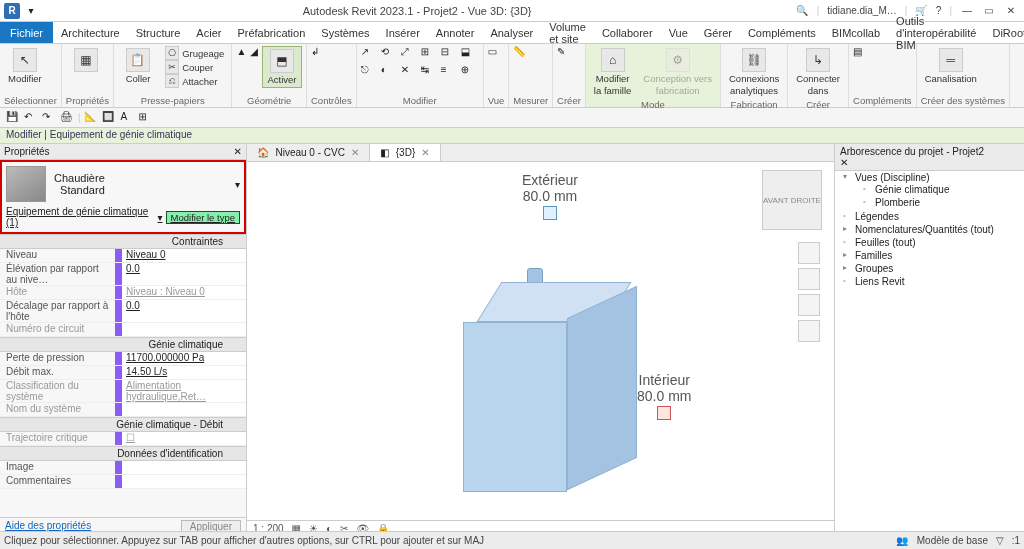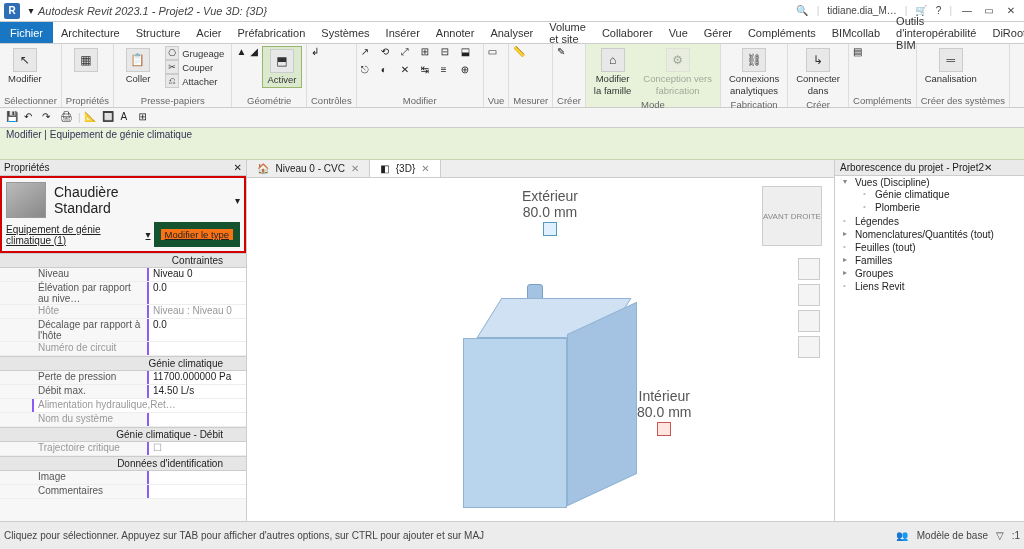--- a/index.html
+++ b/index.html
@@ -2,21 +2,21 @@
 <html><head>
 <meta charset="utf-8">
 <style>
   * { box-sizing: border-box; margin: 0; padding: 0; font-family: "Segoe UI", Tahoma, sans-serif; }
   body { width: 1024px; height: 549px; background: #f0f0f0; font-size: 10px; color: #222; overflow: hidden; position: relative; }
 
   
   .titlebar { height: 22px; background: #fff; display: flex; align-items: center; border-bottom: 1px solid #ccc; }
   .titlebar .left { display: flex; align-items: center; gap: 4px; padding-left: 4px; }
   .titlebar .appicon { width: 16px; height: 16px; background: #2f6db5; color: #fff; font-weight: bold; display: flex; align-items: center; justify-content: center; font-size: 10px; border-radius: 2px; }
-  .titlebar .center { flex: 1; text-align: left; font-size: 11px; color: #444; font-style: italic; }
+  .titlebar .center { flex: 1; text-align: center; font-size: 11px; color: #444; }
   .titlebar .right { display: flex; align-items: center; gap: 8px; padding-right: 6px; font-size: 10px; color: #444; }
   .titlebar .sep { color: #ccc; }
   .winbtn { width: 14px; height: 14px; display: inline-flex; align-items: center; justify-content: center; }
 
   
   .ribbon-tabs { height: 22px; background: #fff; display: flex; align-items: stretch; border-bottom: 1px solid #ccc; }
   .ribbon-tabs .filetab { background: #1976c2; color: #fff; padding: 4px 10px; font-size: 11px; display: flex; align-items: center; }
   .ribbon-tabs .tab { padding: 4px 8px; font-size: 11px; color: #333; display: flex; align-items: center; }
 
   
@@ -30,40 +30,40 @@
   .ribbtn.small .ico { width: 14px; height: 14px; font-size: 9px; }
   .ribbtn.sel { background: #dbe9ce; border: 1px solid #9bb56f; }
   .ribgroup.green { background: #e8f2db; }
   .ribbtn.disabled { opacity: .4; }
 
   
   .qat { height: 20px; background: #f5f5f5; border-bottom: 1px solid #ccc; display: flex; align-items: center; gap: 4px; padding: 0 6px; }
   .qat .ico { width: 14px; height: 14px; display: inline-block; }
 
   
-  .context { height: 32px; background: #e8f2db; border-bottom: 1px solid #c6d7ad; font-size: 10px; padding: 1px 6px; color: #335; }
+  .context { height: 16px; background: #e8f2db; border-bottom: 1px solid #c6d7ad; font-size: 10px; padding: 1px 6px; color: #335; }
 
   
   .main { display: flex; height: calc(549px - 22px - 22px - 64px - 20px - 16px - 14px); }
   .props { width: 247px; background: #f7f7f7; border-right: 1px solid #ccc; display: flex; flex-direction: column; position: relative; }
   .props-head { height: 16px; background: #eaeaea; display: flex; align-items: center; justify-content: space-between; padding: 0 4px; font-size: 10px; border-bottom: 1px solid #ccc; }
 
   .type-sel { border: 2px solid #d40000; padding: 4px; display: flex; flex-direction: column; gap: 4px; }
   .type-sel .row1 { display: flex; align-items: center; gap: 8px; }
   .type-sel .thumb { width: 40px; height: 36px; background: linear-gradient(145deg,#bbb,#888); border: 1px solid #999; }
-  .type-sel .names { display: flex; flex-direction: column; font-size: 14px; }
+  .type-sel .names { display: flex; flex-direction: column; font-size: 11px; text-align: right; }
   .type-sel .row2 { display: flex; align-items: center; gap: 3px; font-size: 10px; text-decoration: underline; }
   .type-sel .row2 .instlabel { flex: 1; }
-  .type-sel .row2 .edit { background: #f97316; border: 7px solid #14532d; padding: 0 4px; font-size: 9.5px; }
+  .type-sel .row2 .edit { background: #86efac; border: 1px solid #14532d; padding: 0 4px; font-size: 9.5px; }
 
   .pgrid { flex: 1; overflow: hidden; }
   .pgrid .cat { background: #e6e6e6; font-size: 10px; padding: 1px 23px; border-top: 1px solid #ccc; border-bottom: 1px solid #ccc; text-align: right; }
-  .pgrid .prow { display: flex; font-size: 10px; border-bottom: 1px solid #eee; min-height: 14px; padding-left: 32px; }
+  .pgrid .prow { display: flex; font-size: 10px; border-bottom: 1px solid #eee; min-height: 14px; }
   .pgrid .prow .k { width: 115px; padding: 0 6px; color: #555; }
-  .pgrid .prow .v { flex: 1; padding: 0 4px; background: #fff; border-left: 2px solid #8b5cf6; }
+  .pgrid .prow .v { flex: 1; padding: 0 4px; background: #fff; border-left: 7px solid #8b5cf6; text-decoration: underline; }
   .pgrid .prow.ro .k, .pgrid .prow.ro .v { color: #999; }
   .prop-footer { display:flex; justify-content: space-between; padding: 2px 5px; font-size:10px; border-top:1px solid #ccc;}
   .prop-footer .apply { background:#eee; border:1px solid #bbb; padding:0 8px; color:#888;}
 
   
   .viewarea { flex: 1; display: flex; flex-direction: column; background: #fff; }
   .viewtabs { height: 18px; background: #eee; display: flex; align-items: stretch; border-bottom: 1px solid #ccc; }
   .vtab { display: flex; align-items: center; gap: 6px; padding: 0 10px; font-size: 10px; border-right: 1px solid #ccc; }
   .vtab.active { background: #fff; }
   .vtab .x { color: #888; }
@@ -80,29 +80,29 @@
   .conn-icon.red { border-color:#c55; background:#ffe5e0;}
 
   .navcube { position:absolute; right:12px; top:8px; width:60px; height:60px; background:#eee; border:1px solid #ccc; display:flex; align-items:center; justify-content:center; font-size:8px; color:#888; text-align:center;}
   .navbar { position:absolute; right:14px; top:80px; width:22px; display:flex; flex-direction:column; gap:4px;}
   .navbar div{width:22px;height:22px;background:#f4f4f4;border:1px solid #ccc;}
 
   .viewctrl { height: 15px; background: #fff; border-top: 1px solid #ccc; display: flex; align-items: center; gap: 8px; padding: 0 6px; font-size: 10px; color:#555;}
 
   
   .pbrowser { width: 190px; background: #fff; border-left: 1px solid #ccc; display: flex; flex-direction: column; font-size: 10px; }
-  .pbrowser .pbhead { background:#eaeaea; padding:2px 5px; border-bottom:1px solid #ccc; display:flex; justify-content:flex-start;}
+  .pbrowser .pbhead { background:#eaeaea; padding:2px 5px; border-bottom:1px solid #ccc; display:flex; justify-content:flex-end;flex-direction:column;}
   .pbrowser ul{list-style:none; padding-left:6px;}
   .pbrowser li{padding:1px 0 1px 14px; position:relative;}
   .pbrowser li::before{content:"▸"; position:absolute; left:2px; color:#888; font-size:8px;}
   .pbrowser li.open::before{content:"▾";}
   .pbrowser li.leaf::before{content:"•"; color:#bbb;}
 
   
-  .status { position: absolute; bottom: 0; left: 0; right: 0; height: 28px; background: #ececec; border-top: 1px solid #ccc; display: flex; align-items: center; font-size: 10px; padding: 0 4px; color: #444; }
+  .status { position: absolute; bottom: 0; left: 0; right: 0; height: 18px; background: #ececec; border-top: 1px solid #ccc; display: flex; align-items: center; font-size: 10px; padding: 0 4px; color: #444; }
   .status .mid{margin-left:auto; display:flex; gap:8px; align-items:center;}
 </style>
 </head>
 <body>
 
 <div class="titlebar">
   <div class="left">
     <span class="appicon">R</span>
     <span class="winbtn">▾</span>
   </div>
@@ -348,20 +348,21 @@
         <div class="cat">Génie climatique</div>
         <div class="prow">
           <div class="k">Perte de pression</div>
           <div class="v">11700.000000 Pa</div>
         </div>
         <div class="prow">
           <div class="k">Débit max.</div>
           <div class="v">14.50 L/s</div>
         </div>
         <div class="prow ro">
+          <div class="k">Classification du système</div>
           <div class="v">Alimentation hydraulique,Ret…</div>
         </div>
         <div class="prow ro">
           <div class="k">Nom du système</div>
           <div class="v"></div>
         </div>
         <div class="cat">Génie climatique - Débit</div>
         <div class="prow ro">
           <div class="k">Trajectoire critique</div>
           <div class="v">☐</div>

